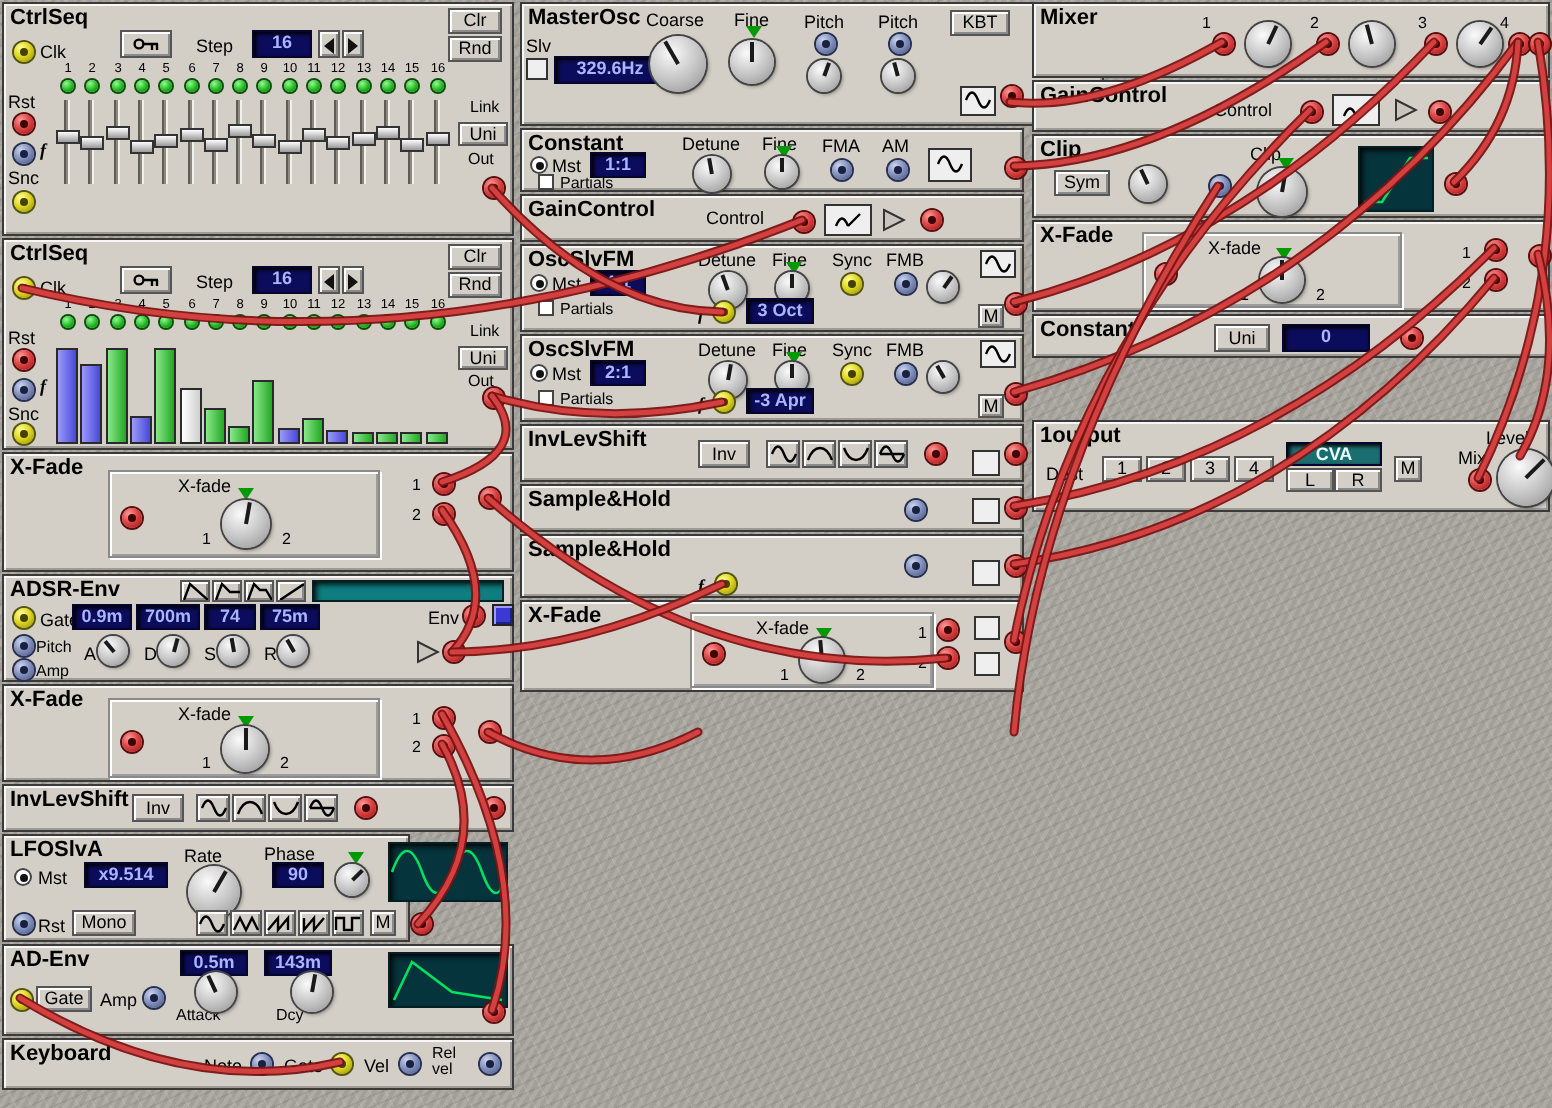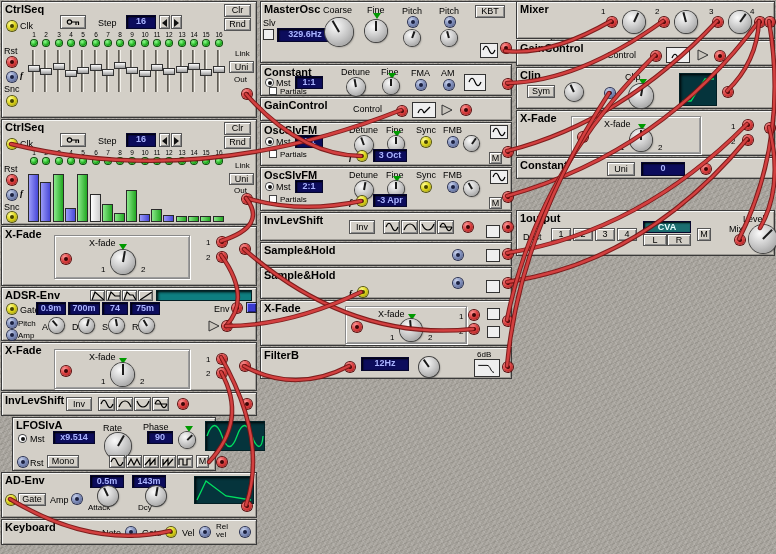--- a/index.html
+++ b/index.html
@@ -381,21 +381,21 @@
       </button>
  <button class="btn" style="left:150px;top:4px;width:17px;height:14px">
         <svg viewBox="0 0 14 10" class="ic">
           <path d="M1,5 C3,0 5,0 7,5 C9,10 11,10 13,5 M1,5 L13,5"></path>
         </svg>
       </button>
  <i class="port" style="left:176px;top:6px"></i>
  <i class="port" style="left:240px;top:6px"></i>
 </div>
 
-<div class="module" style="left:12px;top:417px;width:204px;height:54px">
+<div class="module" style="left:1px;top:417px;width:204px;height:54px">
  <b class="title">LFOSlvA</b>
  <i class="radio" style="left:5px;top:16px"></i>
  <span class="lbl" style="left:17px;top:16px">Mst</span>
  <span class="val" style="left:40px;top:13px;width:42px;height:13px">x9.514</span>
  <span class="lbl" style="left:90px;top:5px">Rate</span>
  <i class="knob" style="left:92px;top:15px;width:26px;height:26px;--rot:30deg"></i>
  <span class="lbl" style="left:130px;top:4px">Phase</span>
  <span class="val" style="left:134px;top:13px;width:26px;height:13px">90</span>
  <i class="tri" style="left:172px;top:8px"></i>
  <i class="knob" style="left:166px;top:14px;width:16px;height:16px;--rot:45deg"></i>
@@ -646,31 +646,20 @@
  </div>
  <span class="lbl sm" style="left:198px;top:11px">1</span>
  <i class="port" style="left:208px;top:9px"></i>
  <span class="lbl sm" style="left:198px;top:26px">2</span>
  <i class="port" style="left:208px;top:23px"></i>
  <span class="mbox" style="left:227px;top:8px;width:11px;height:10px"></span>
  <span class="mbox" style="left:227px;top:26px;width:11px;height:10px"></span>
  <i class="port" style="left:242px;top:15px"></i>
 </div>
 
-<div class="module" style="left:260px;top:347px;width:252px;height:32px">
- <b class="title">FilterB</b>
- <i class="port" style="left:84px;top:14px"></i>
- <span class="val" style="left:100px;top:9px;width:48px;height:14px">12Hz</span>
- <i class="knob" style="left:158px;top:9px;width:20px;height:20px;--rot:-35deg"></i>
- <span class="lbl sm" style="left:216px;top:2px">6dB</span>
- <span class="mbox" style="left:214px;top:12px;width:24px;height:16px"><svg viewBox="0 0 24 16" style="width:22px;height:14px;margin-top:1px">
-          <path class="ln" d="M2,5 L12,5 C16,5 16,13 20,13"></path>
-        </svg></span>
- <i class="port" style="left:242px;top:14px"></i>
-</div>
 
 <div class="module" style="left:516px;top:1px;width:259px;height:38px">
  <b class="title">Mixer</b>
  <span class="lbl sm" style="left:84px;top:5px">1</span>
  <i class="port" style="left:90px;top:15px"></i>
  <i class="knob" style="left:106px;top:9px;width:22px;height:22px;--rot:25deg"></i>
  <span class="lbl sm" style="left:138px;top:5px">2</span>
  <i class="port" style="left:142px;top:15px"></i>
  <i class="knob" style="left:158px;top:9px;width:22px;height:22px;--rot:-15deg"></i>
  <span class="lbl sm" style="left:192px;top:5px">3</span>

